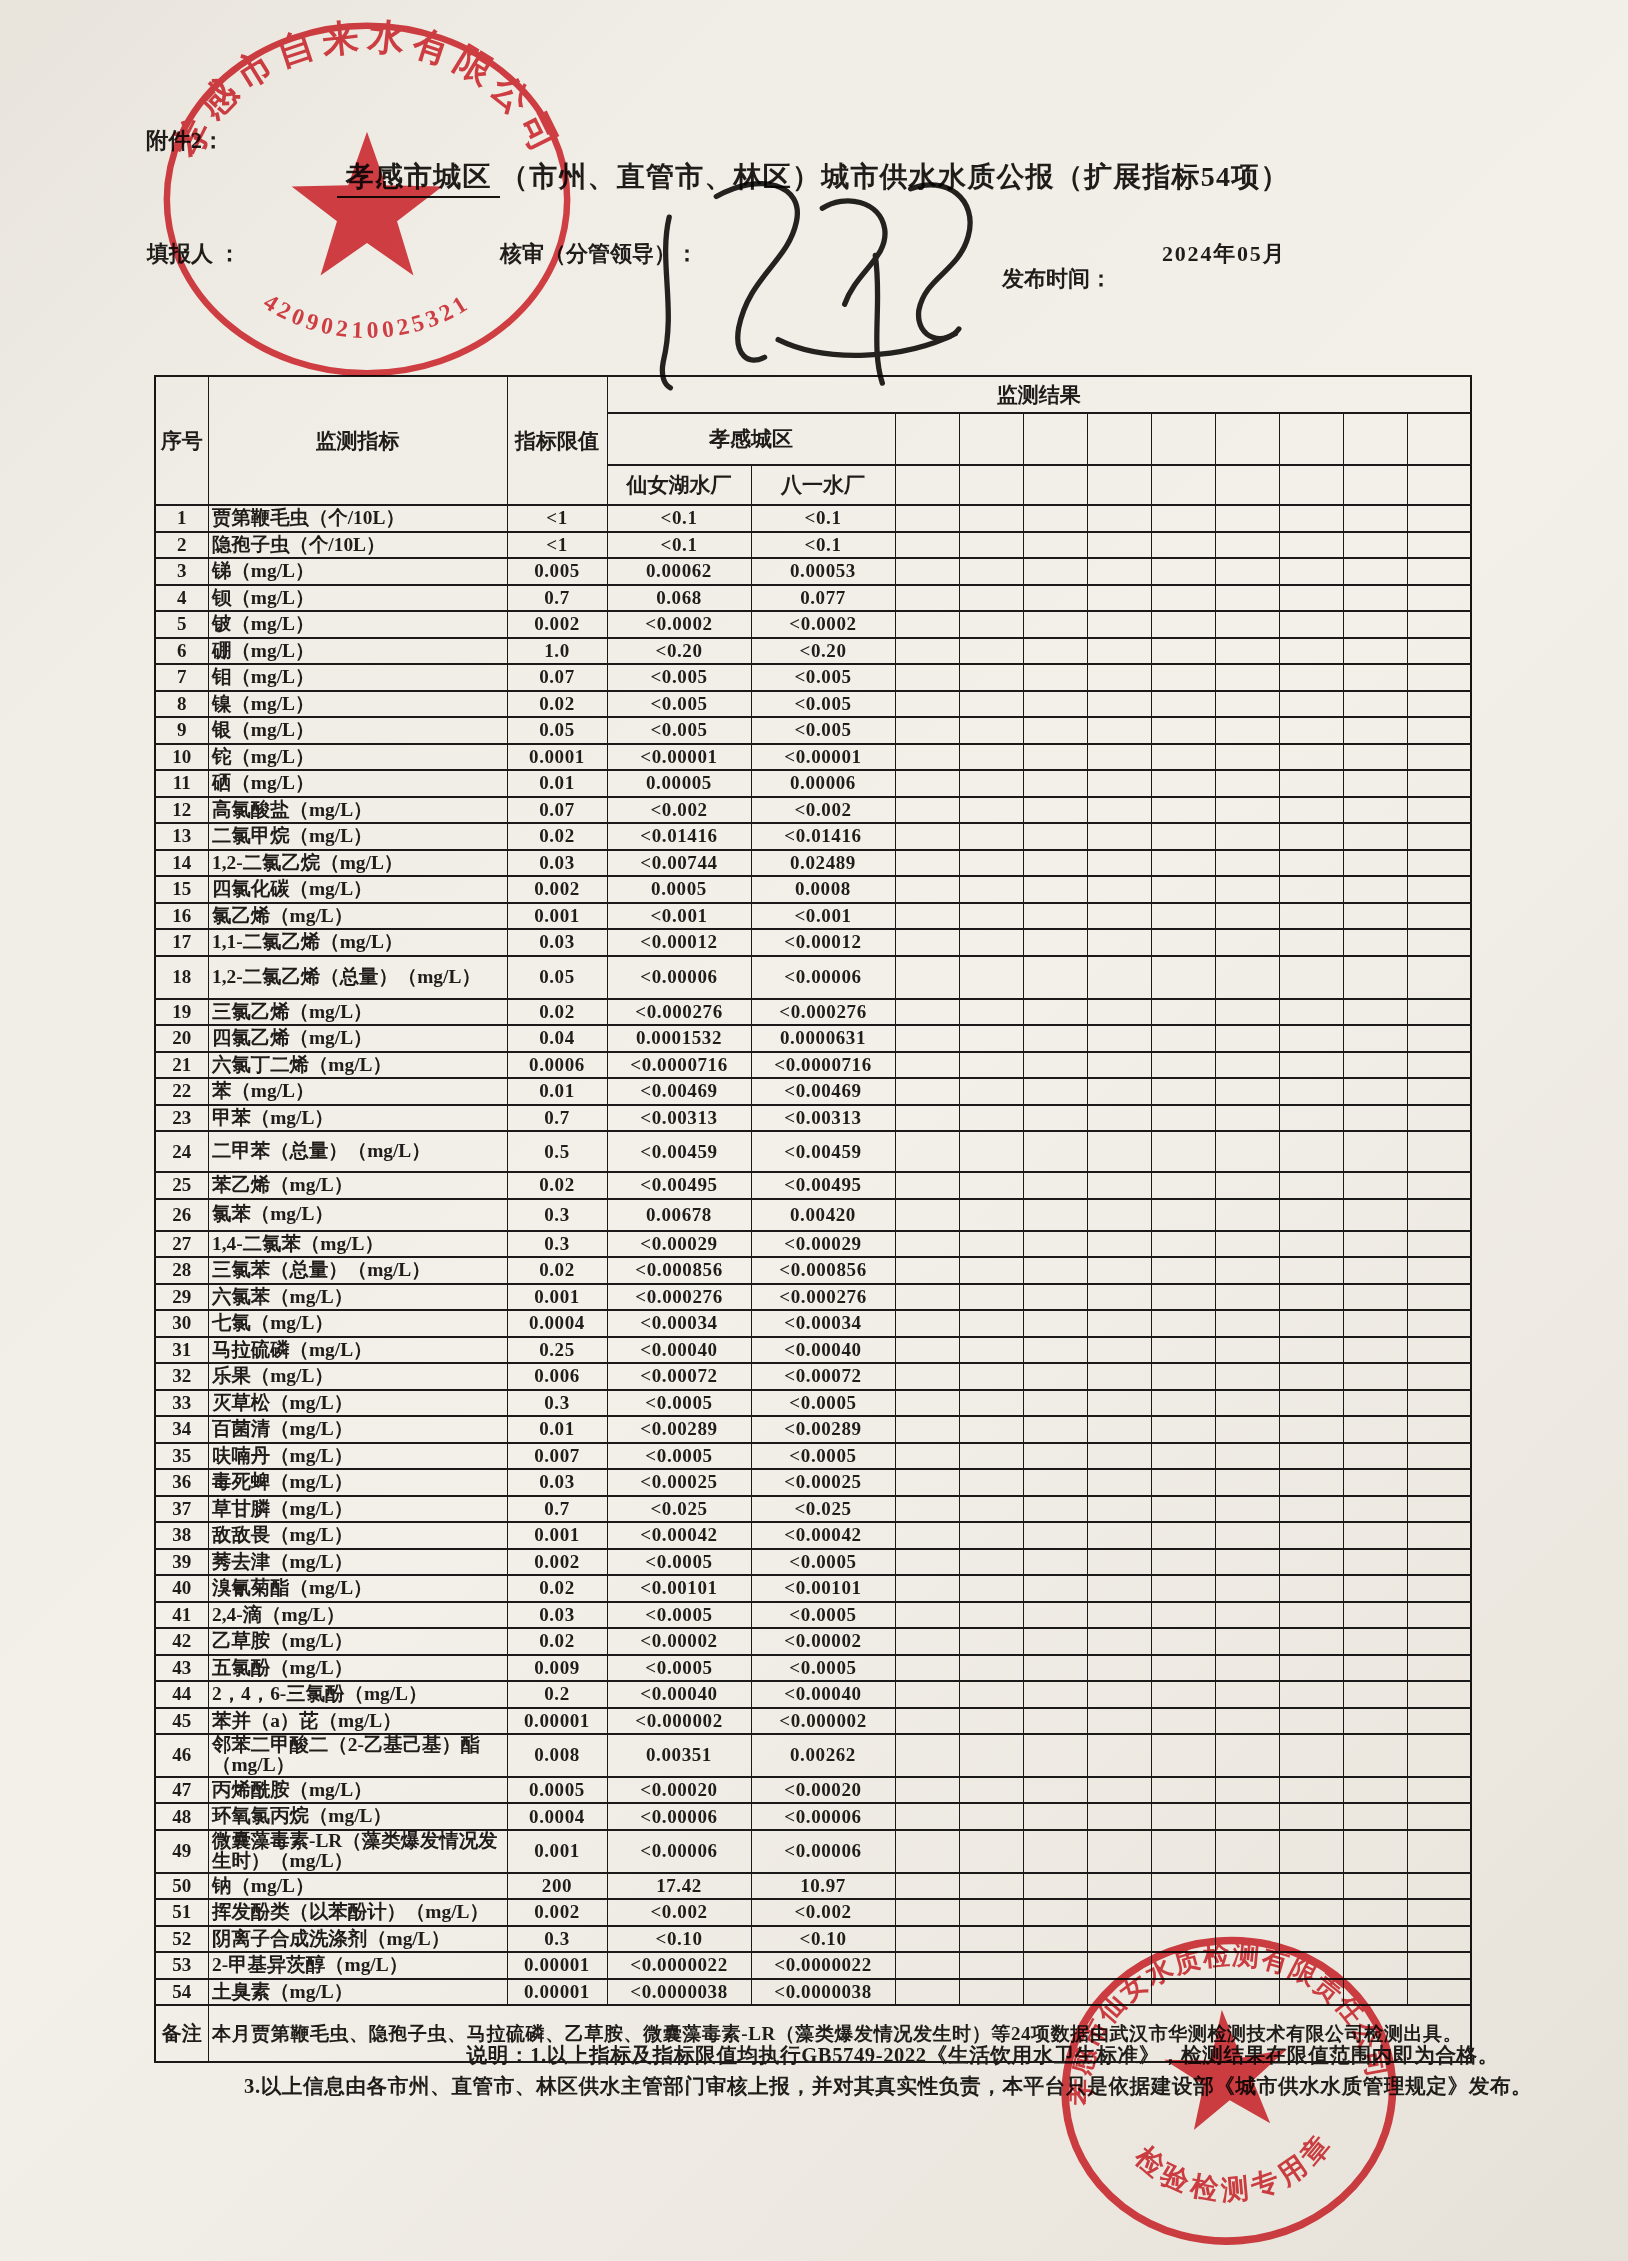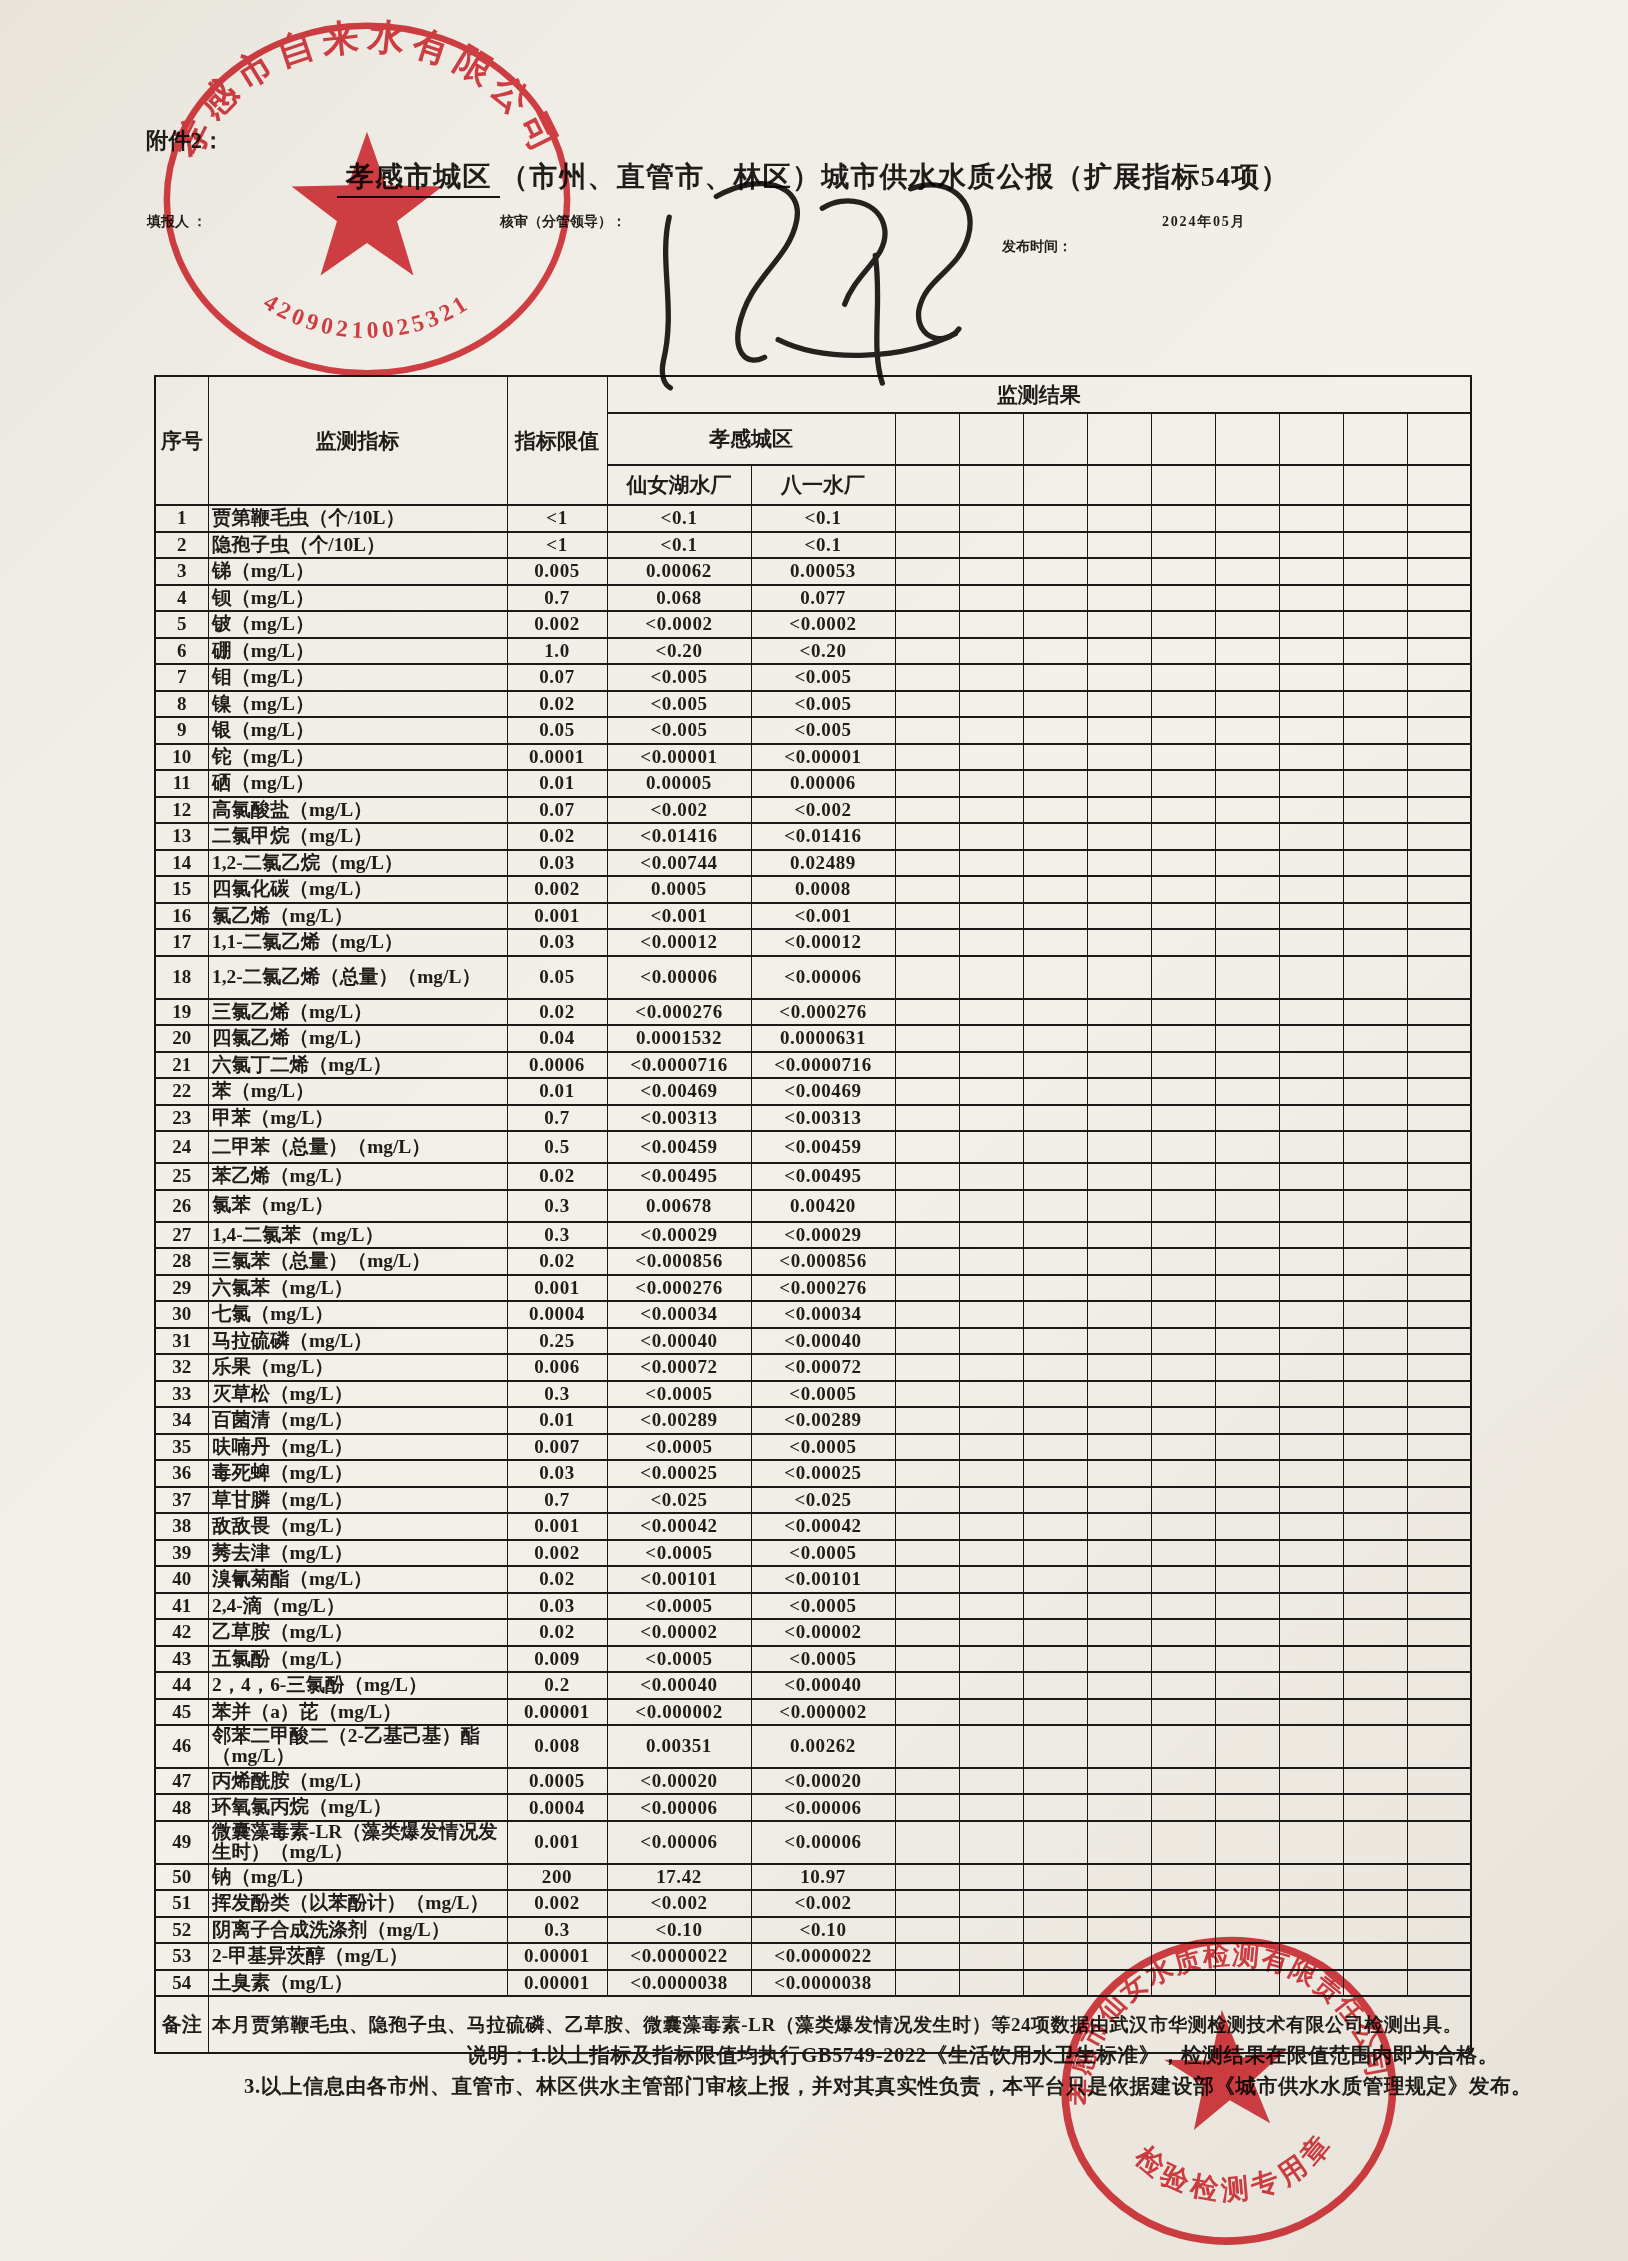--- a/index.html
+++ b/index.html
@@ -6,21 +6,21 @@
   body{
     width:1628px;height:2261px;overflow:hidden;position:relative;
     background:linear-gradient(135deg,#e8e4dc 0%,#f0ede6 18%,#f3f0ea 50%,#ece8e0 82%,#e5e1d8 100%);
     font-family:"Liberation Serif","DejaVu Serif",serif;
     color:#1f1d1a;
   }
   .abs{position:absolute;}
   .attachment{left:146px;top:125px;font-size:22.4px;font-weight:bold;}
   .title-wrap{left:177px;top:158px;width:1273px;text-align:center;font-size:28px;font-weight:bold;letter-spacing:1.2px;white-space:nowrap;}
   .title-underline{border-bottom:2.9px solid #17150f;padding:0 8.3px 3.5px 8.3px;}
-  .form-row{top:213px;font-size:14px;font-weight:bold;white-space:nowrap;}
+  .form-row{top:239px;font-size:22px;font-weight:bold;white-space:nowrap;}
   .lbl-filler{left:147px;}
   .lbl-reviewer{left:500px;}
   .lbl-publish{left:1002px;margin-top:25px;}
   .val-publish{left:1162px;letter-spacing:1.8px;}
 
   table.report{
     position:absolute;left:154px;top:375px;width:1313px;
     border-collapse:collapse;table-layout:fixed;
     background:transparent;
   }
@@ -472,21 +472,21 @@
         <td class="c-empty"></td>
         <td class="c-empty"></td>
         <td class="c-empty"></td>
         <td class="c-empty"></td>
         <td class="c-empty"></td>
         <td class="c-empty"></td>
         <td class="c-empty"></td>
         <td class="c-empty"></td>
         <td class="c-empty"></td>
       </tr>
-      <tr style="height: 32px;">
+      <tr style="height: 41px;">
         <td class="c-seq">24</td>
         <td class="c-name">二甲苯（总量）（mg/L）</td>
         <td class="c-limit">0.5</td>
         <td class="c-val">&lt;0.00459</td>
         <td class="c-val">&lt;0.00459</td>
         <td class="c-empty"></td>
         <td class="c-empty"></td>
         <td class="c-empty"></td>
         <td class="c-empty"></td>
         <td class="c-empty"></td>

